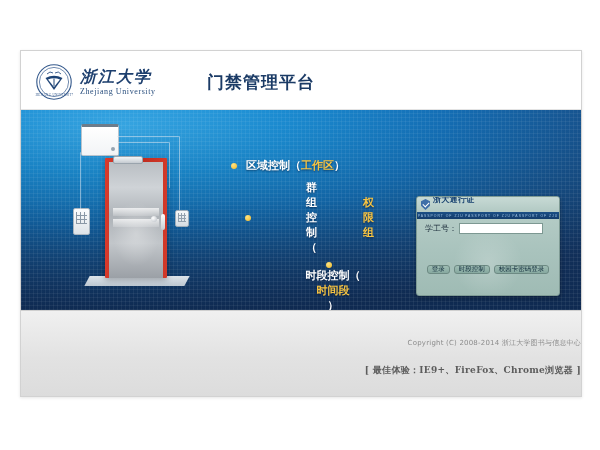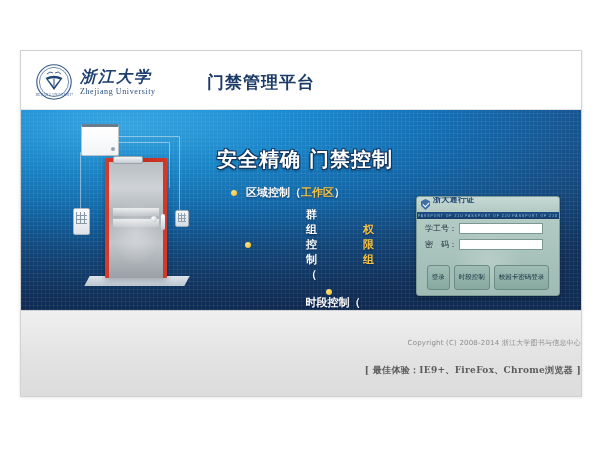--- a/index.html
+++ b/index.html
@@ -323,21 +323,21 @@
     position: absolute; left: 0; top: 68px; width: 142px;
     display: flex; justify-content: center; gap: 4px;
   }
   .lp-btn {
     background: linear-gradient(to bottom, #9fbdb4 0%, #87a9a0 100%);
     border: 1px solid #6d8a83;
     border-radius: 3px;
     font-family: "DejaVu Sans", sans-serif;
     font-size: 6.5px;
     color: #0f2a3a;
-    padding: 8px 4px;
+    padding: 0 4px;
     white-space: nowrap;
     cursor: pointer;
     line-height: 1;
   }
 
   
   .card-footer {
     position: absolute;
     left: 0;
     top: 259px;
@@ -411,21 +411,20 @@
             <div class="door-band b2"></div>
           </div>
           <div class="door-top-bar"></div>
           <div class="door-handle"></div>
           <div class="door-knob"></div>
           <div class="door-led"></div>
         </div>
       </div>
 
       <div class="banner-copy">
-        <div class="headline">安全精确  门禁控制</div>
         <ul class="feature-list">
           <li class="i1">
             <span class="bullet"></span>
             <span>区域控制（</span>
               <span class="hl-accent">工作区</span>
               <span>）</span>
           </li>
           <li class="i2">
             <span class="bullet"></span>
             <span>群组控制（</span>
@@ -456,24 +455,20 @@
           <span>PASSPORT OF ZJU</span>
           <span>PASSPORT OF ZJU</span>
           <span>PASSPORT OF ZJU</span>
         </div>
 
         <div class="lp-form">
           <div class="lp-row">
             <span class="lp-label">学工号：</span>
             <input class="lp-input" type="text" value="" style="">
           </div>
-          <div class="lp-row">
-            <span class="lp-label">密　码：</span>
-            <input class="lp-input" type="password" value="" style="">
-          </div>
         </div>
 
         <div class="lp-buttons">
           <button class="lp-btn">登录</button>
           <button class="lp-btn">时段控制</button>
           <button class="lp-btn">校园卡密码登录</button>
         </div>
       </div>
     </div>
 

